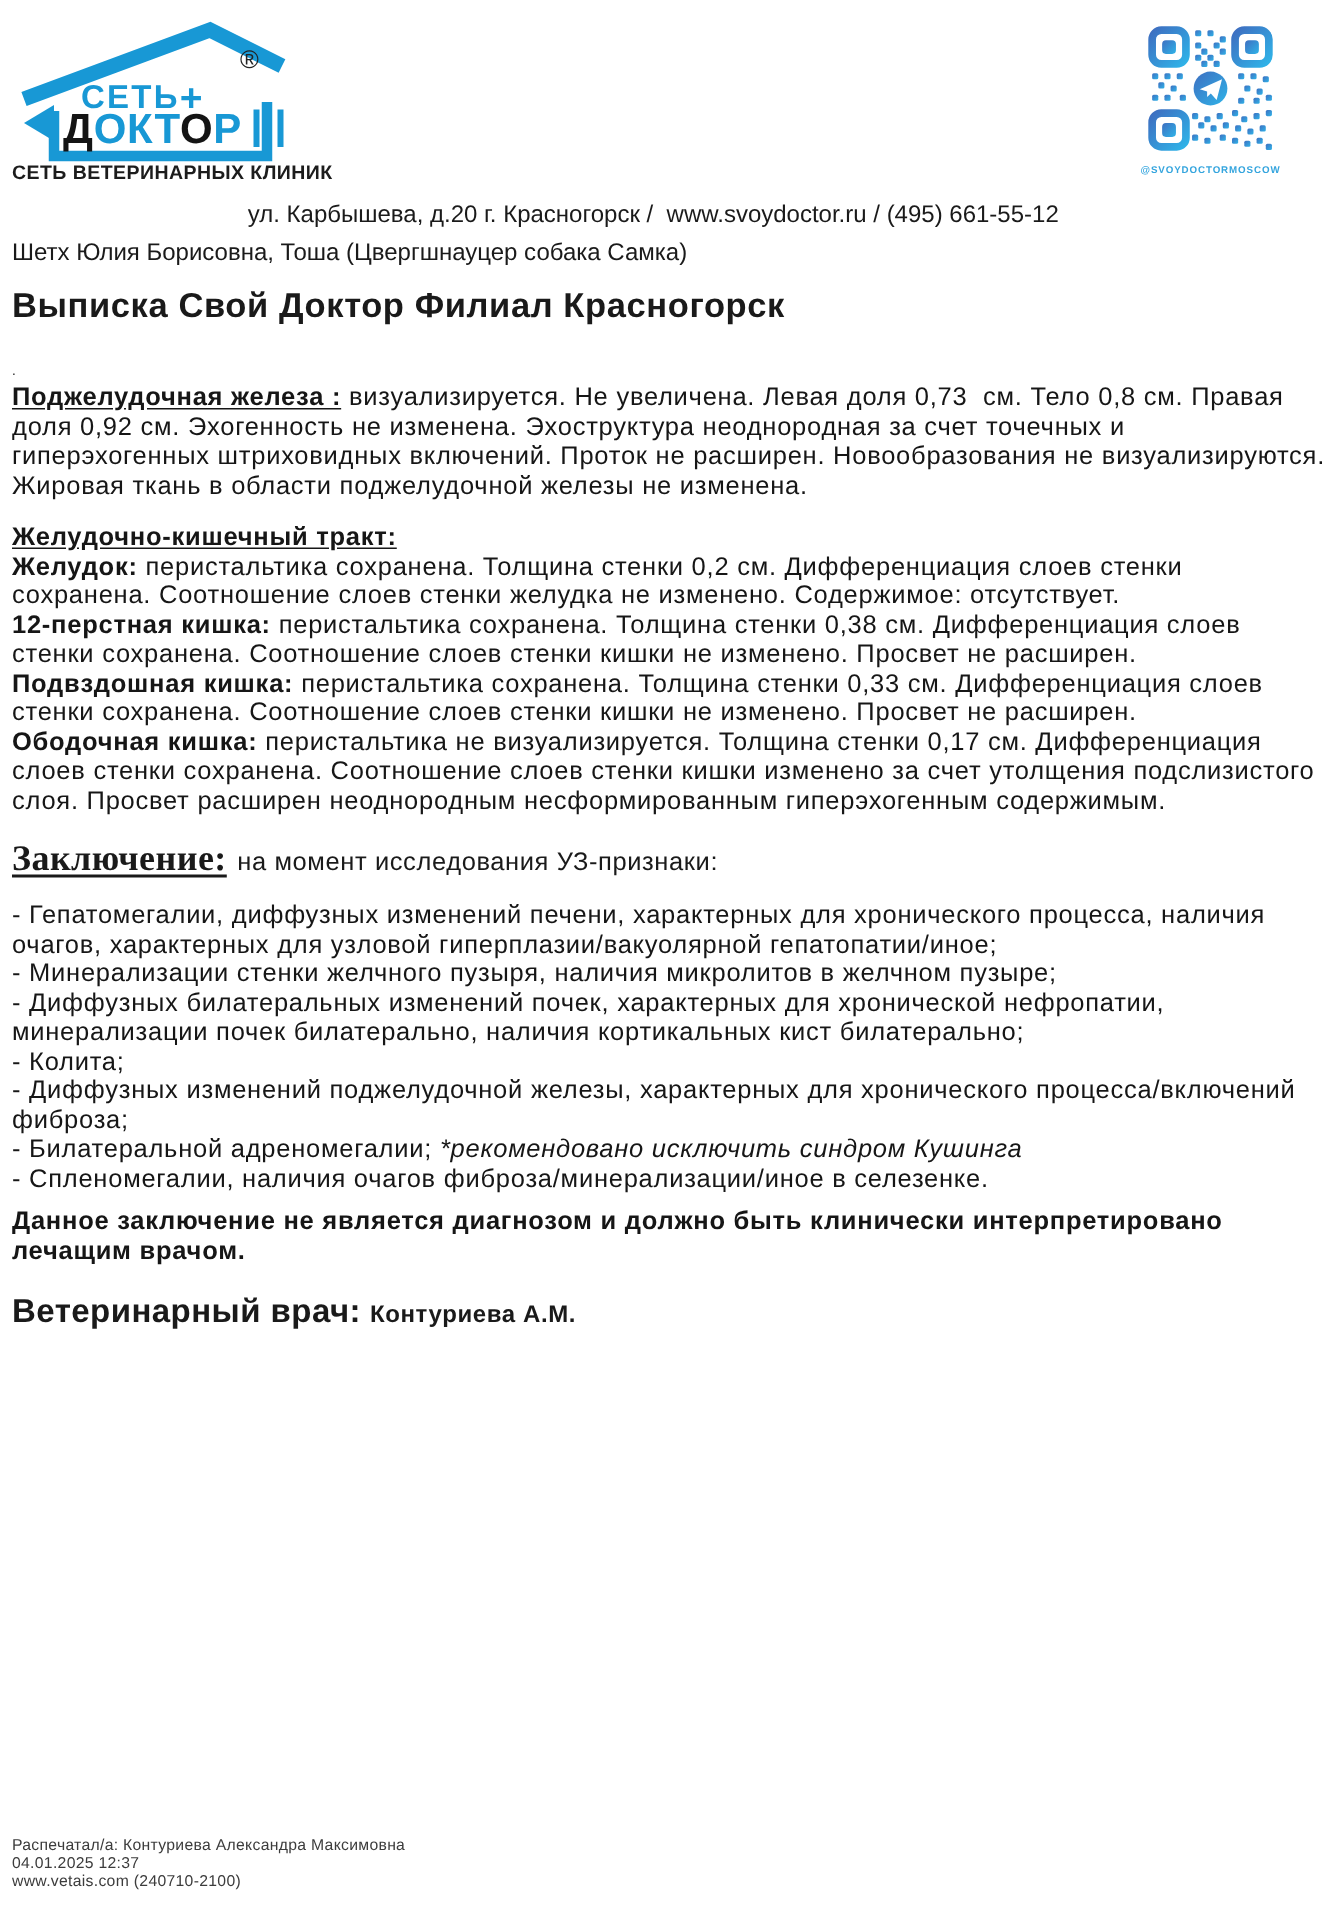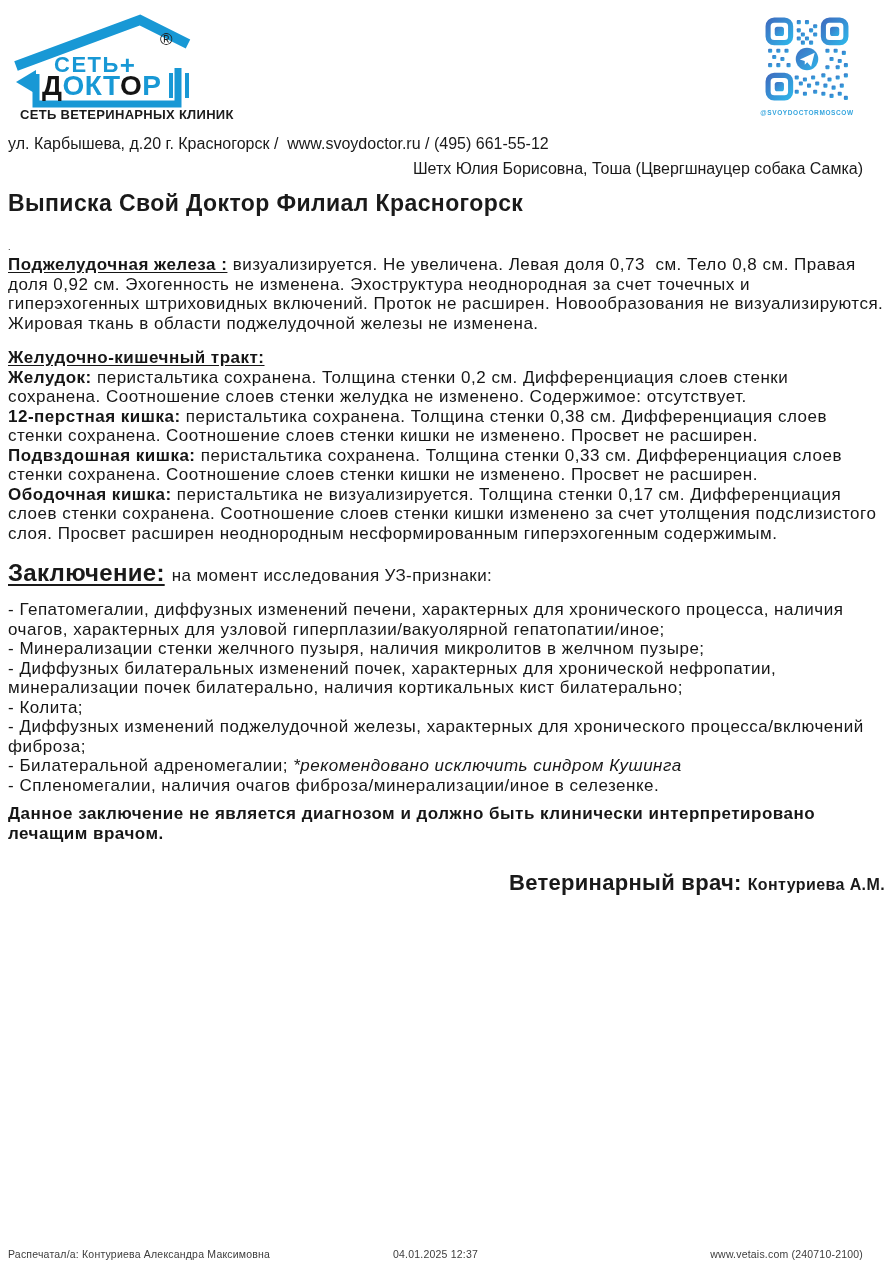--- a/index.html
+++ b/index.html
@@ -14,47 +14,47 @@
   
   .logo{position:absolute;left:8px;top:10px;width:210px;height:118px;}
   .logo svg.house{position:absolute;left:0;top:0;}
   .logo .l1{position:absolute;left:46px;top:40px;font-weight:bold;font-size:22px;letter-spacing:1.5px;color:#1898d5;white-space:nowrap;}
   .logo .l1 .plus{font-size:26px;letter-spacing:0;vertical-align:-2px;}
   .logo .l2{position:absolute;left:34px;top:62px;font-weight:bold;font-size:28px;letter-spacing:0.5px;color:#1898d5;white-space:nowrap;line-height:28px;}
   .logo .l2 .dk{color:#141414;}
   .bars{display:inline-block;margin-left:4px;}
   .bars i{display:inline-block;width:4px;height:25px;background:#1898d5;margin-left:4px;vertical-align:-3px;}
   .reg{position:absolute;left:152px;top:20px;font-size:17px;color:#222;}
-  .tagline{position:absolute;left:12px;top:97px;font-weight:bold;font-size:13px;letter-spacing:0.3px;color:#1c1c1c;white-space:nowrap;}
+  .tagline{position:absolute;left:0;top:97px;font-weight:bold;font-size:13px;letter-spacing:0.3px;color:#1c1c1c;white-space:nowrap;}
   
   .qr{position:absolute;right:38px;top:16px;width:96px;text-align:center;}
   .qr .caption{margin-top:3px;font-size:6.5px;letter-spacing:0.6px;color:#35a5de;font-weight:bold;white-space:nowrap;}
   
   .content{padding:0 8px;}
-  .addr{margin-top:134px;text-align:left;padding-right:22px;font-size:16px;line-height:19px;white-space:pre-wrap;}
-  .patient{margin-top:6px;text-align:right;padding-right:22px;font-size:16px;line-height:19px;}
+  .addr{margin-top:134px;text-align:center;padding-right:22px;font-size:16px;line-height:19px;white-space:pre-wrap;}
+  .patient{margin-top:6px;text-align:left;padding-right:22px;font-size:16px;line-height:19px;}
   .title{margin-top:11px;font-weight:bold;font-size:23px;line-height:28px;letter-spacing:0.4px;}
   .docline{margin-top:5px;text-align:center;font-size:21px;line-height:28px;letter-spacing:0.6px;color:#111;}
   .dot{margin-top:26px;height:8px;font-size:9px;line-height:8px;}
   
   .t{font-size:17px;line-height:19.5px;letter-spacing:0.5px;white-space:pre-wrap;color:#161616;}
   .para1{margin-top:4px;}
   .git{margin-top:15px;}
   .ul{text-decoration:underline;text-underline-offset:2px;}
   b.lbl{font-weight:bold;}
   .concl-head{margin-top:15px;line-height:30px;}
-  .concl-head .big{font-weight:bold;font-size:24px;text-decoration:underline;text-underline-offset:3px;letter-spacing:0.3px;}
+  .concl-head .big{font-weight:bold;font-size:24px;text-decoration:underline;text-underline-offset:3px;letter-spacing:0.3px;font-family:Liberation Serif, serif;}
   .concl-head .sub{font-size:17px;letter-spacing:0.4px;margin-left:7px;}
   .list{margin-top:9px;}
   .disclaimer{margin-top:9px;font-weight:bold;line-height:20px;}
-  .sig{margin-top:28px;line-height:21px;text-align:right;}
+  .sig{margin-top:10px;line-height:40px;}
   .sig .big{font-weight:bold;font-size:22px;letter-spacing:0.3px;}
   .sig .name{font-weight:bold;font-size:16px;margin-left:6px;letter-spacing:0.4px;}
   
-  .footer{position:absolute;left:8px;right:30px;bottom:11px;display:flex;align-items:flex-start;font-size:10.5px;color:#3c3c3c;letter-spacing:0.2px;}
+  .footer{position:absolute;left:8px;right:30px;bottom:11px;display:flex;align-items:flex-start;font-size:10.5px;color:#3c3c3c;letter-spacing:0.2px;flex-direction:column;}
   .footer .fl{flex:1;text-align:left;}
   .footer .fc{flex:1;text-align:center;}
   .footer .fr{flex:1;text-align:right;}
 </style>
 </head>
 <body>
 
 <div class="page">
 
   <div class="logo">

